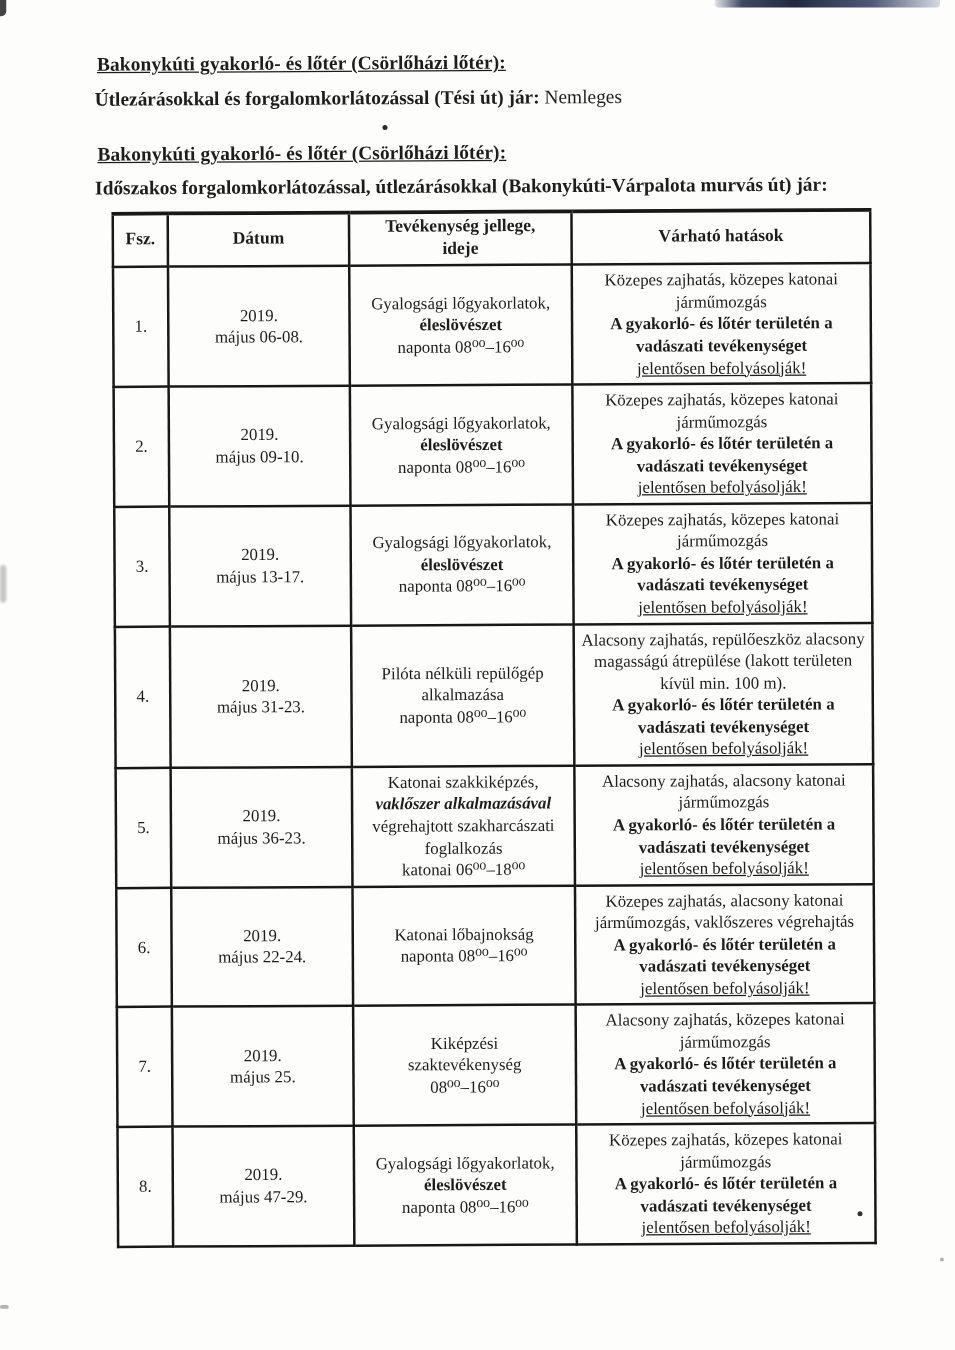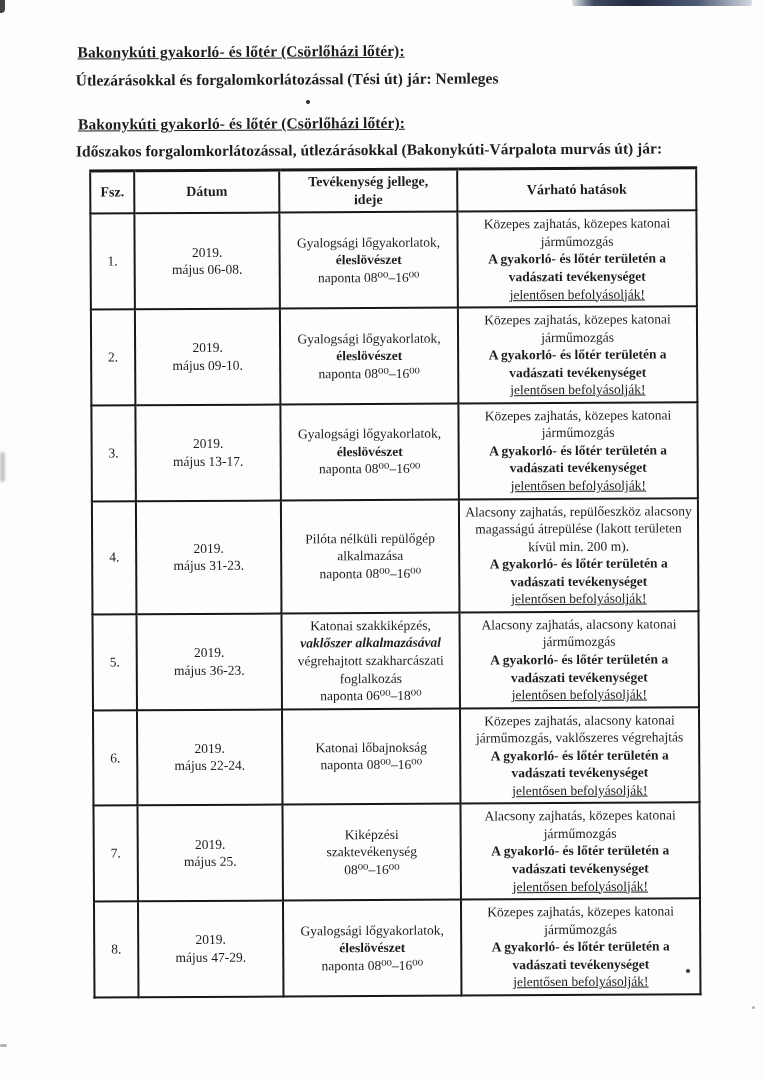--- a/index.html
+++ b/index.html
@@ -26,21 +26,21 @@
     letter-spacing:0.1px;
   }
   .h1{margin-top:42px;}
   .h2{margin-top:26px;}
   .doc-line{
     margin:0;
     padding:10px 0 0 78px;
     font-size:15.5px;
   }
   .doc-line .lbl{font-weight:bold;}
-  .doc-line .val{font-weight:bold;}
+  .doc-line .val{font-weight:normal;}
   .bold-line{font-weight:bold;padding-top:9px;}
 
   table.schedule{
     margin:9px 0 0 91px;
     border-collapse:collapse;
     width:606px;
     table-layout:fixed;
     background:transparent;
   }
   table.schedule th, table.schedule td{
@@ -203,36 +203,36 @@
           <td class="fsz-cell">4.</td>
           <td>
             <div>2019.</div>
             <div>május 31-23.</div>
           </td>
           <td>
             <div class="s-n">Pilóta nélküli repülőgép alkalmazása</div>
             <div class="s-n">naponta 08⁰⁰–16⁰⁰</div>
           </td>
           <td>
-            <div class="s-n">Alacsony zajhatás, repülőeszköz alacsony magasságú átrepülése (lakott területen kívül min. 200 m).</div>
+            <div class="s-n">Alacsony zajhatás, repülőeszköz alacsony magasságú átrepülése (lakott területen kívül min. 100 m).</div>
             <div class="s-b">A gyakorló- és lőtér területén a vadászati tevékenységet</div>
             <div class="s-bu">jelentősen befolyásolják!</div>
           </td>
         </tr>
         <tr>
           <td class="fsz-cell">5.</td>
           <td>
             <div>2019.</div>
             <div>május 36-23.</div>
           </td>
           <td>
             <div class="s-n">Katonai szakkiképzés,</div>
             <div class="s-i">vaklőszer alkalmazásával</div>
             <div class="s-n">végrehajtott szakharcászati foglalkozás</div>
-            <div class="s-n">naponta 06⁰⁰–18⁰⁰</div>
+            <div class="s-n">katonai 06⁰⁰–18⁰⁰</div>
           </td>
           <td>
             <div class="s-n">Alacsony zajhatás, alacsony katonai járműmozgás</div>
             <div class="s-b">A gyakorló- és lőtér területén a vadászati tevékenységet</div>
             <div class="s-bu">jelentősen befolyásolják!</div>
           </td>
         </tr>
         <tr>
           <td class="fsz-cell">6.</td>
           <td>

